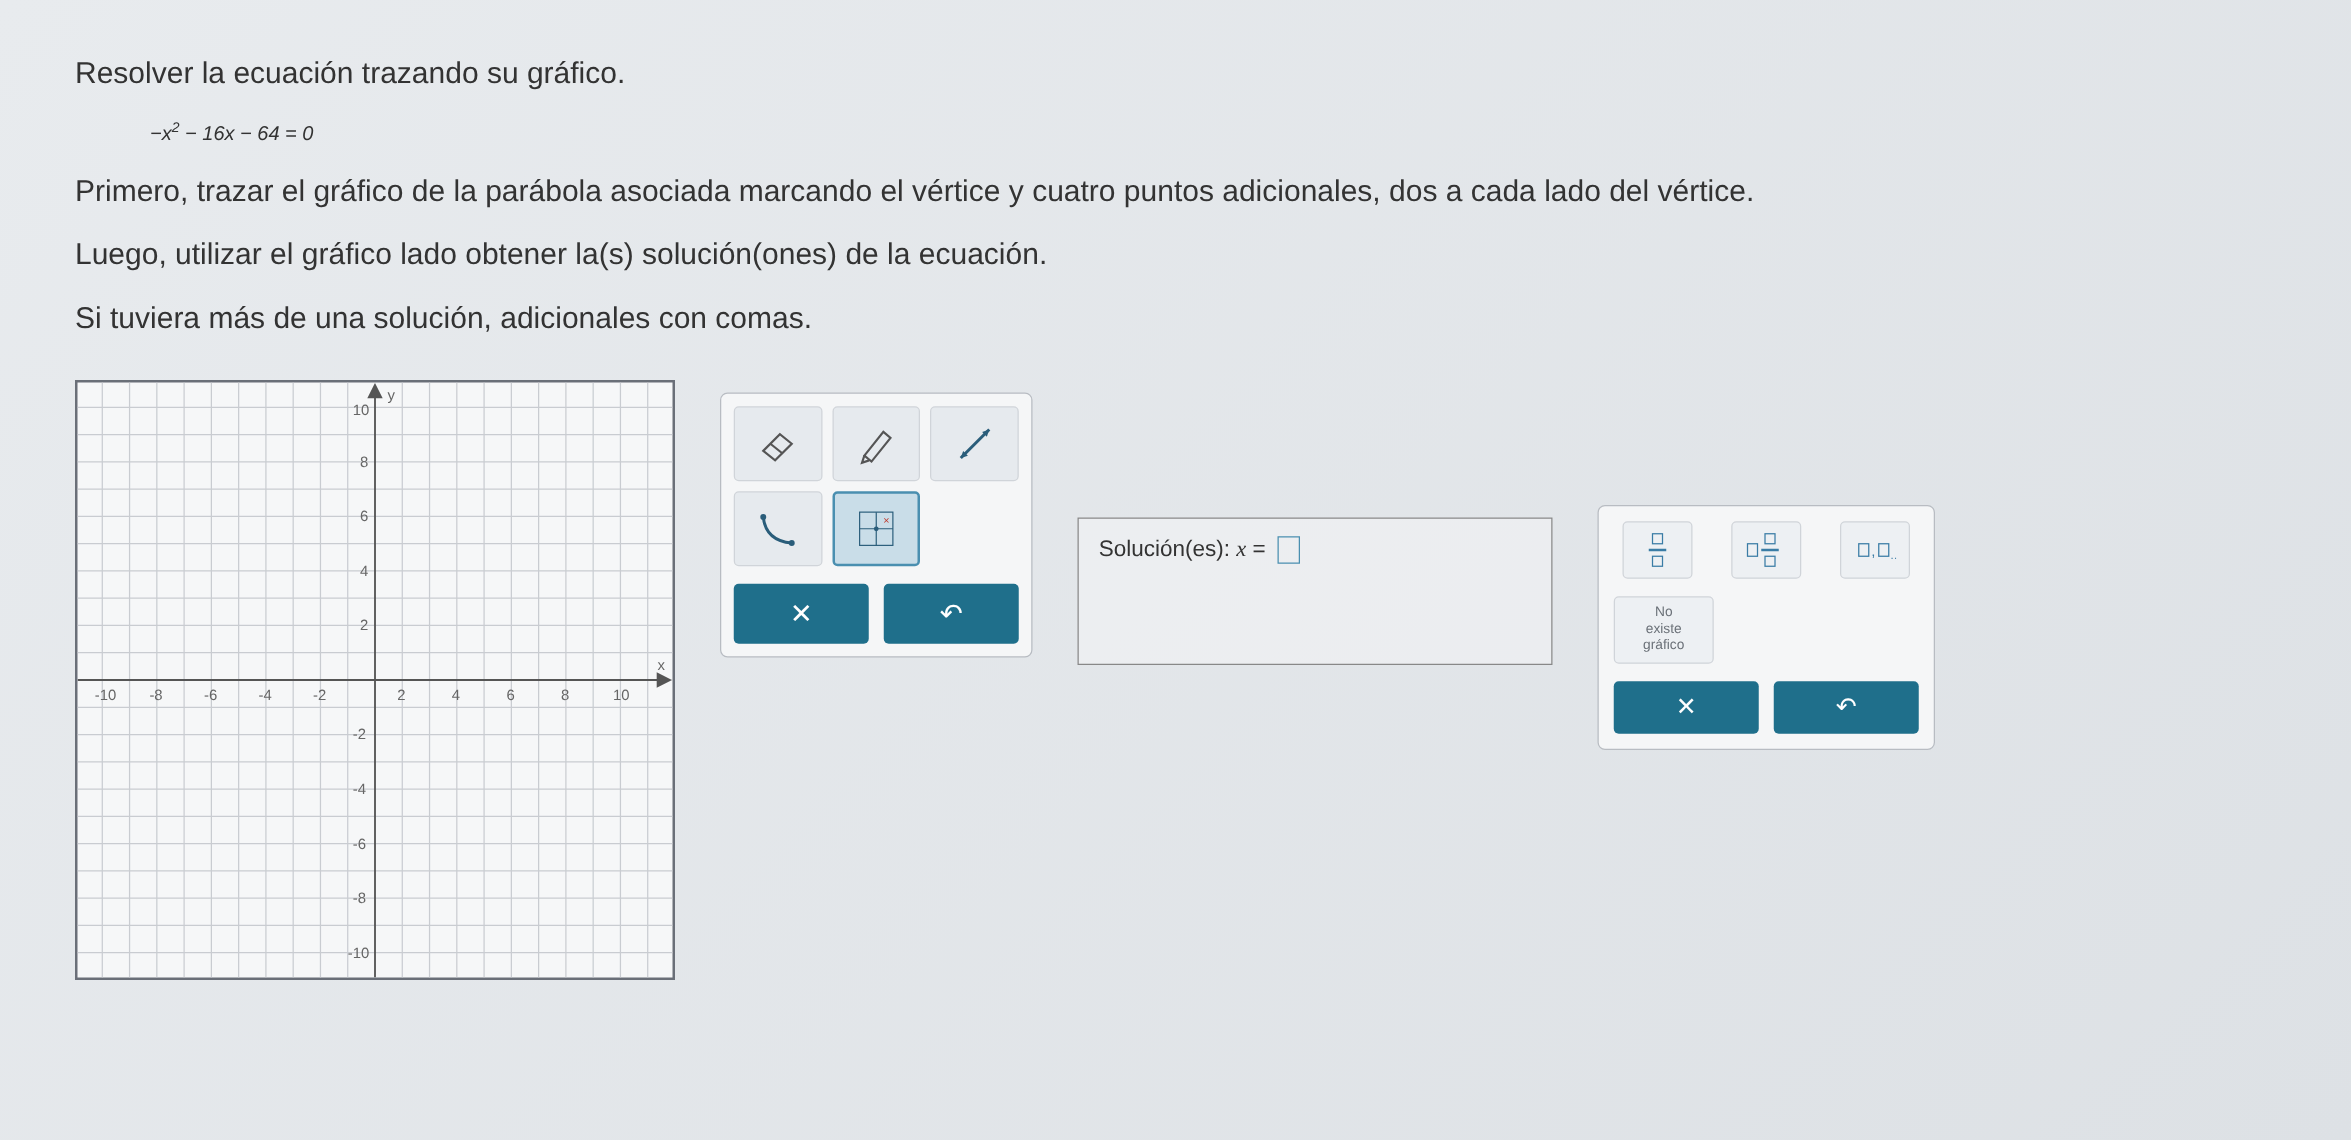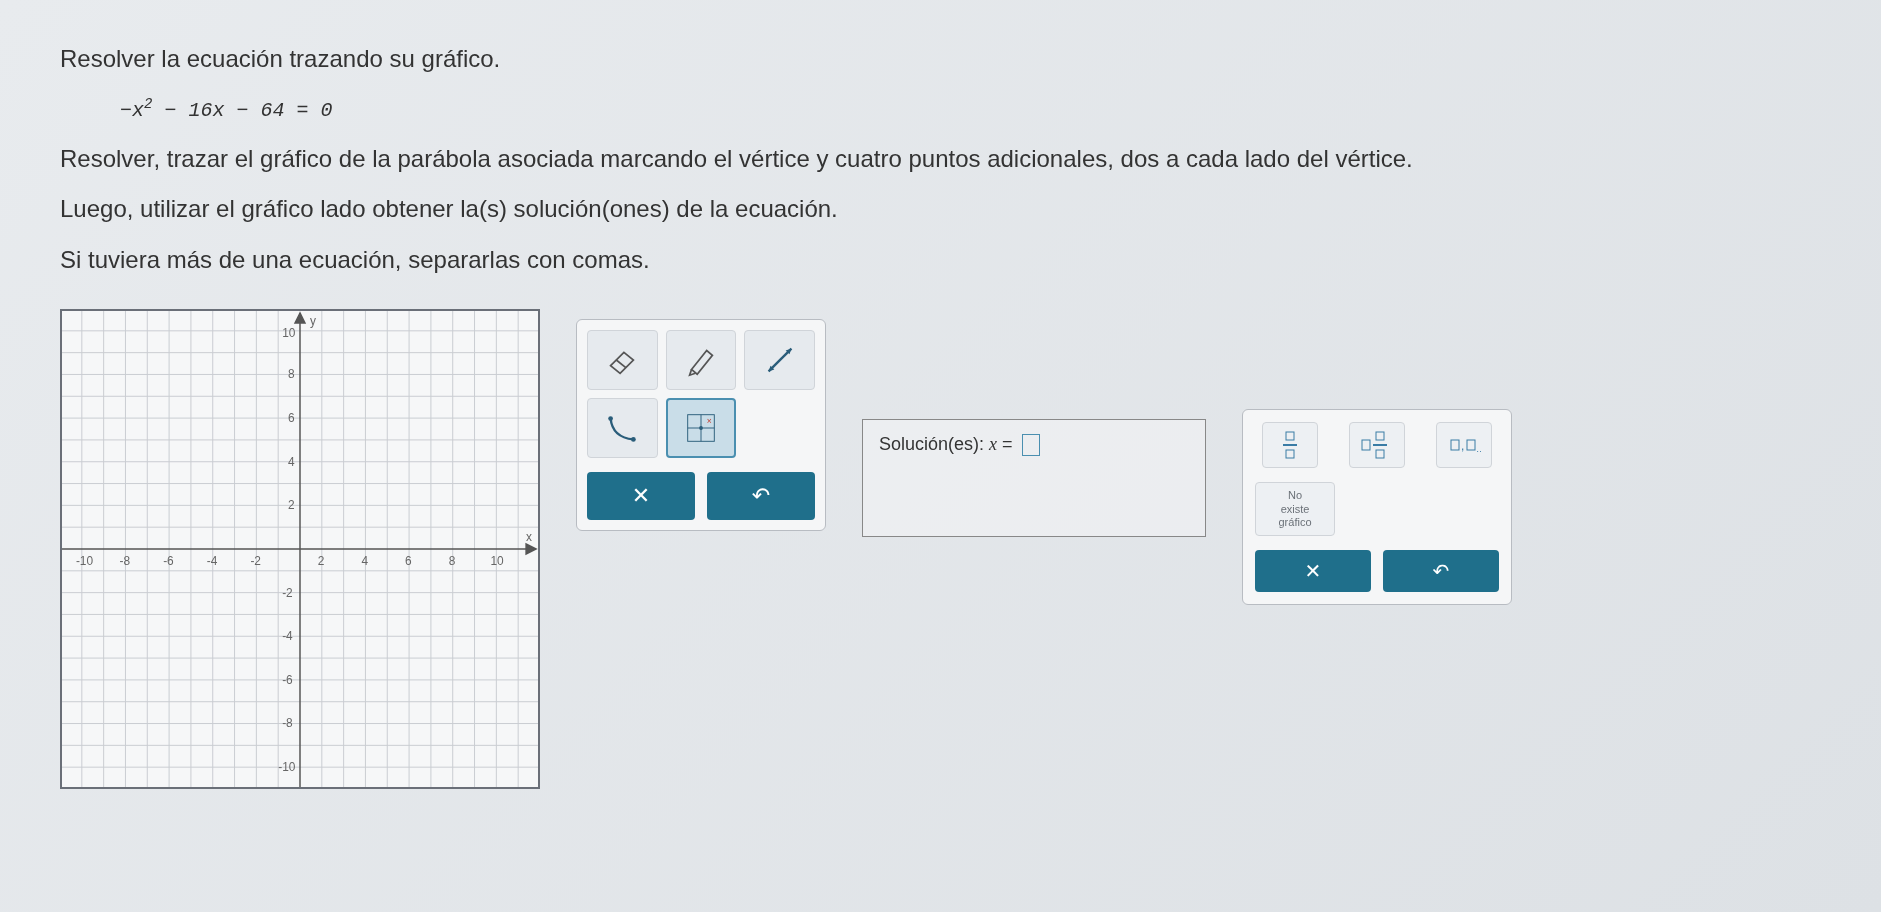--- a/index.html
+++ b/index.html
@@ -5,23 +5,23 @@
   * { box-sizing: border-box; margin: 0; padding: 0; }
   body {
     font-family: Arial, Helvetica, sans-serif;
     background: linear-gradient(135deg, #e8ebee 0%, #dde1e5 100%);
     padding: 40px 60px;
     color: #333;
     min-height: 912px;
   }
   .problem-text { font-size: 24px; line-height: 1.6; margin-bottom: 12px; }
   .equation {
-    font-family: Liberation Mono, monospace;
+    font-family: Liberation Sans, sans-serif;
     font-style: italic;
-    font-size: 20px;
+    font-size: 16px;
     margin: 18px 0 18px 60px;
   }
   .sup { font-size: 0.7em; vertical-align: super; }
   .work-area {
     display: flex;
     align-items: flex-start;
     gap: 36px;
     margin-top: 30px;
     flex-wrap: nowrap;
   }
@@ -72,21 +72,21 @@
     border-radius: 4px;
     color: #fff;
     font-size: 22px;
     display: flex;
     align-items: center;
     justify-content: center;
     cursor: pointer;
   }
   
   .solution-panel {
-    width: 344px;
+    width: 380px;
     margin-top: 110px;
     border: 1px solid #888;
     padding: 14px 16px 80px 16px;
     background: rgba(245,246,247,0.5);
     font-size: 18px;
   }
   .solution-panel .math-x { font-style: italic; font-family: "Times New Roman", serif; }
   .ans-slot {
     display: inline-block;
     width: 18px; height: 22px;
@@ -135,23 +135,23 @@
 </style>
 </head>
 <body>
 
 <p class="problem-text">Resolver la ecuación trazando su gráfico.</p>
 
 <div class="equation">
   <span>−<span class="mi">x</span><span class="sup">2</span> − 16<span class="mi">x</span> − 64 = 0</span>
 </div>
 
-<p class="problem-text">Resolver, trazar el gráfico de la parábola asociada marcando el vértice y cuatro puntos adicionales, dos a cada lado del vértice.</p>
+<p class="problem-text">Primero, trazar el gráfico de la parábola asociada marcando el vértice y cuatro puntos adicionales, dos a cada lado del vértice.</p>
 <p class="problem-text">Luego, utilizar el gráfico lado obtener la(s) solución(ones) de la ecuación.</p>
-<p class="problem-text">Si tuviera más de una ecuación, separarlas con comas.</p>
+<p class="problem-text">Si tuviera más de una solución, adicionales con comas.</p>
 
 <div class="work-area">
 
   <div class="graph-panel">
     <svg class="graph-svg" viewBox="0 0 480 480">
 
       <g stroke="#c9ccd1" stroke-width="1">
         <line x1="20" y1="0" x2="20" y2="480"></line>
           <line x1="42" y1="0" x2="42" y2="480"></line>
         <line x1="64" y1="0" x2="64" y2="480"></line>

